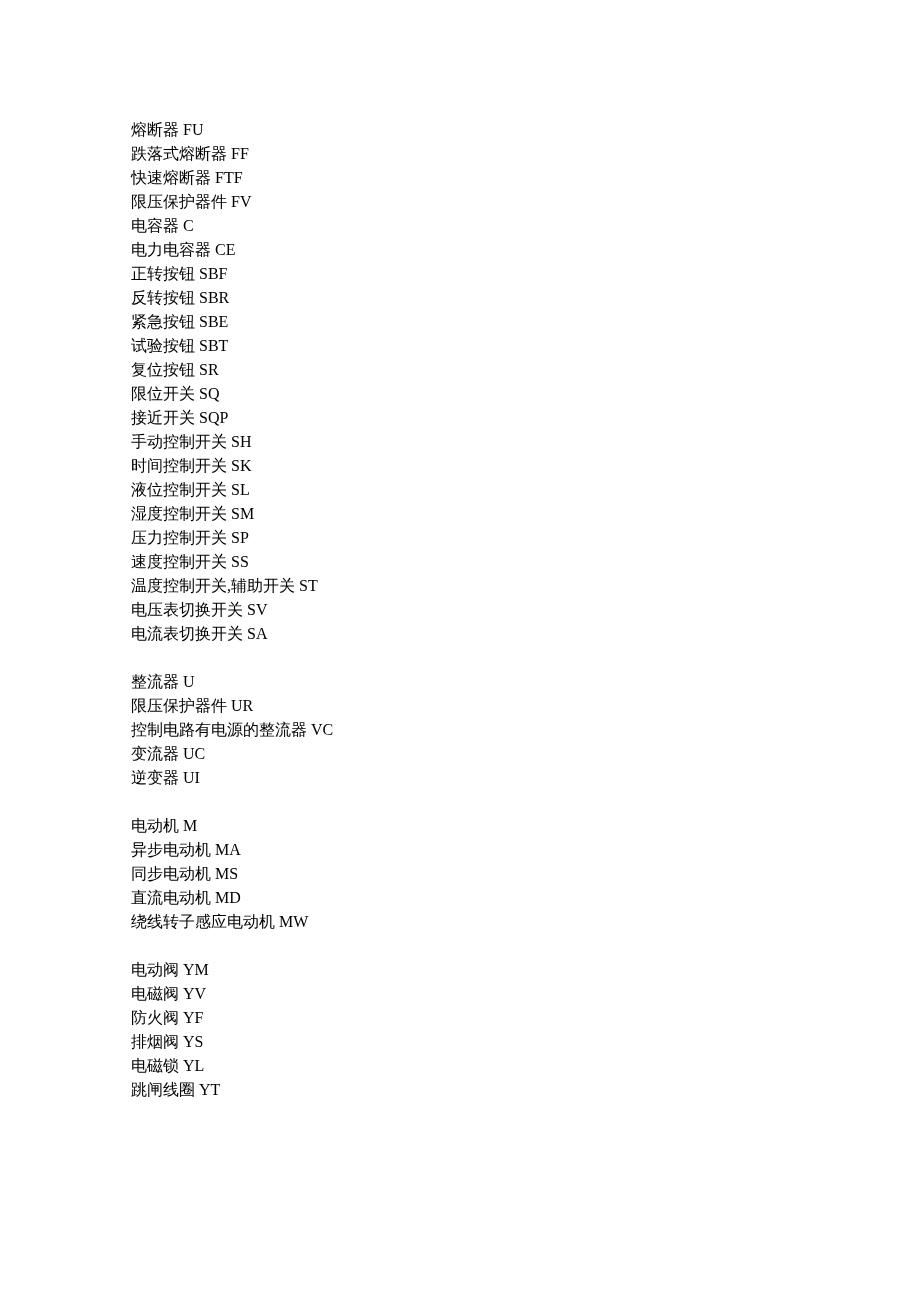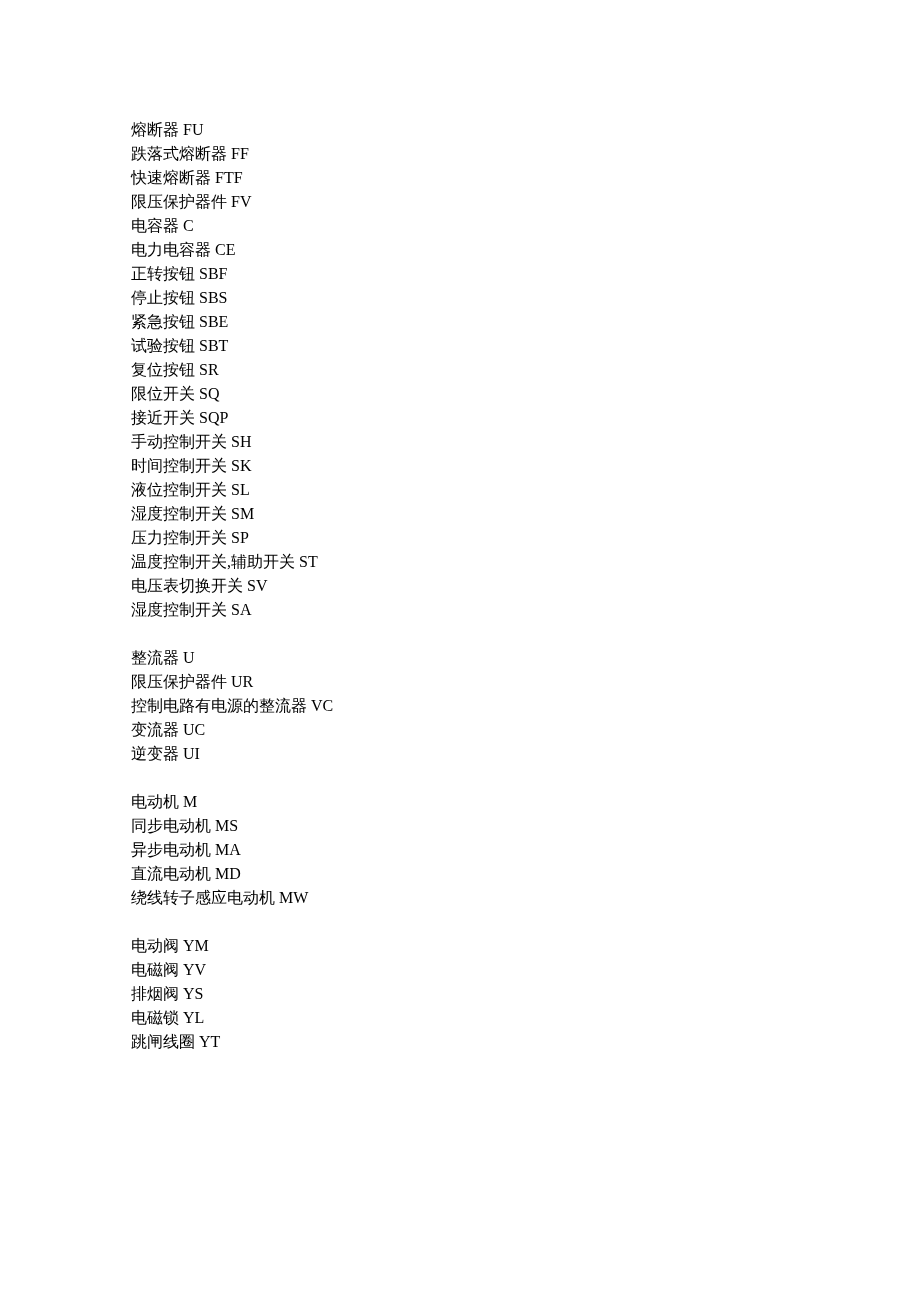--- a/index.html
+++ b/index.html
@@ -28,45 +28,47 @@
 <body>
 
 <div class="page" id="content">
     <div class="line">熔断器 FU</div>
     <div class="line">跌落式熔断器 FF</div>
     <div class="line">快速熔断器 FTF</div>
     <div class="line">限压保护器件 FV</div>
     <div class="line">电容器 C</div>
     <div class="line">电力电容器 CE</div>
     <div class="line">正转按钮 SBF</div>
-    <div class="line">停止按钮 SBS</div>
+    <div class="line">反转按钮 SBR</div>
     <div class="line">紧急按钮 SBE</div>
     <div class="line">试验按钮 SBT</div>
     <div class="line">复位按钮 SR</div>
     <div class="line">限位开关 SQ</div>
     <div class="line">接近开关 SQP</div>
     <div class="line">手动控制开关 SH</div>
     <div class="line">时间控制开关 SK</div>
     <div class="line">液位控制开关 SL</div>
     <div class="line">湿度控制开关 SM</div>
     <div class="line">压力控制开关 SP</div>
+    <div class="line">速度控制开关 SS</div>
     <div class="line">温度控制开关,辅助开关 ST</div>
     <div class="line">电压表切换开关 SV</div>
-    <div class="line">湿度控制开关 SA</div>
+    <div class="line">电流表切换开关 SA</div>
     <div class="blank"></div>
     <div class="line">整流器 U</div>
     <div class="line">限压保护器件 UR</div>
     <div class="line">控制电路有电源的整流器 VC</div>
     <div class="line">变流器 UC</div>
     <div class="line">逆变器 UI</div>
     <div class="blank"></div>
     <div class="line">电动机 M</div>
+    <div class="line">异步电动机 MA</div>
     <div class="line">同步电动机 MS</div>
-    <div class="line">异步电动机 MA</div>
     <div class="line">直流电动机 MD</div>
     <div class="line">绕线转子感应电动机 MW</div>
     <div class="blank"></div>
     <div class="line">电动阀 YM</div>
     <div class="line">电磁阀 YV</div>
+    <div class="line">防火阀 YF</div>
     <div class="line">排烟阀 YS</div>
     <div class="line">电磁锁 YL</div>
     <div class="line">跳闸线圈 YT</div>
   </div>
 
 </body></html>

